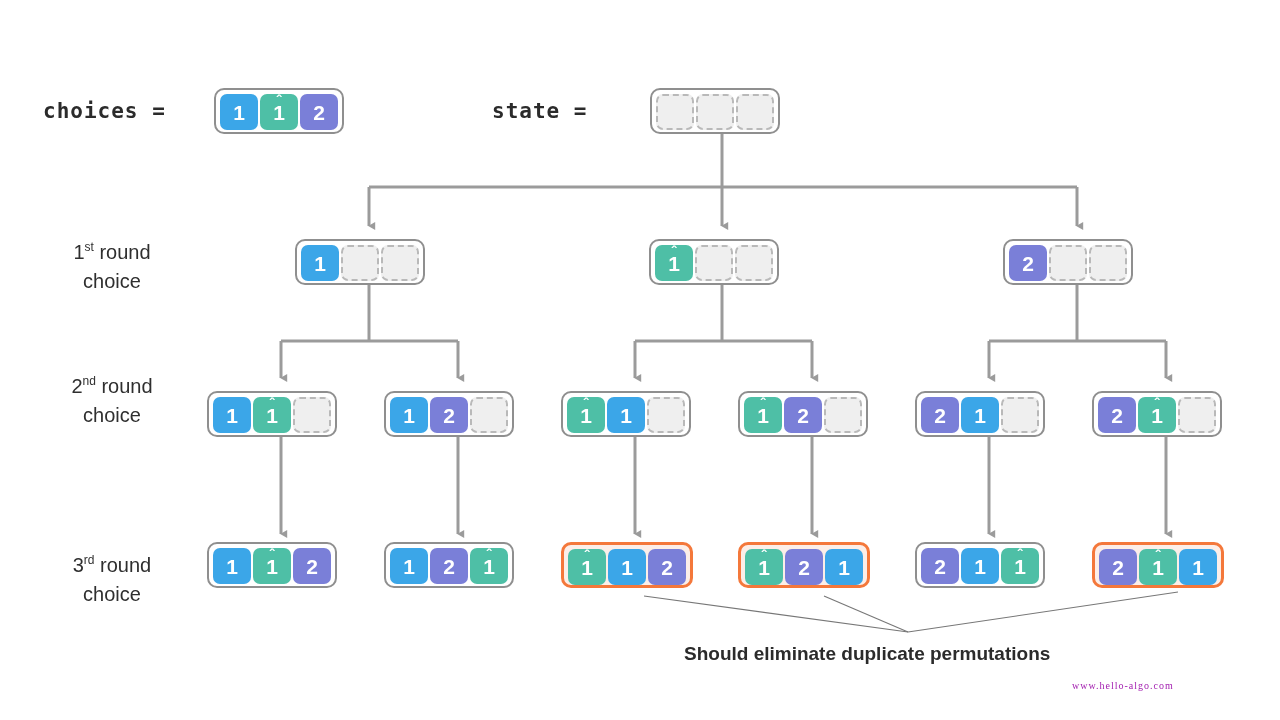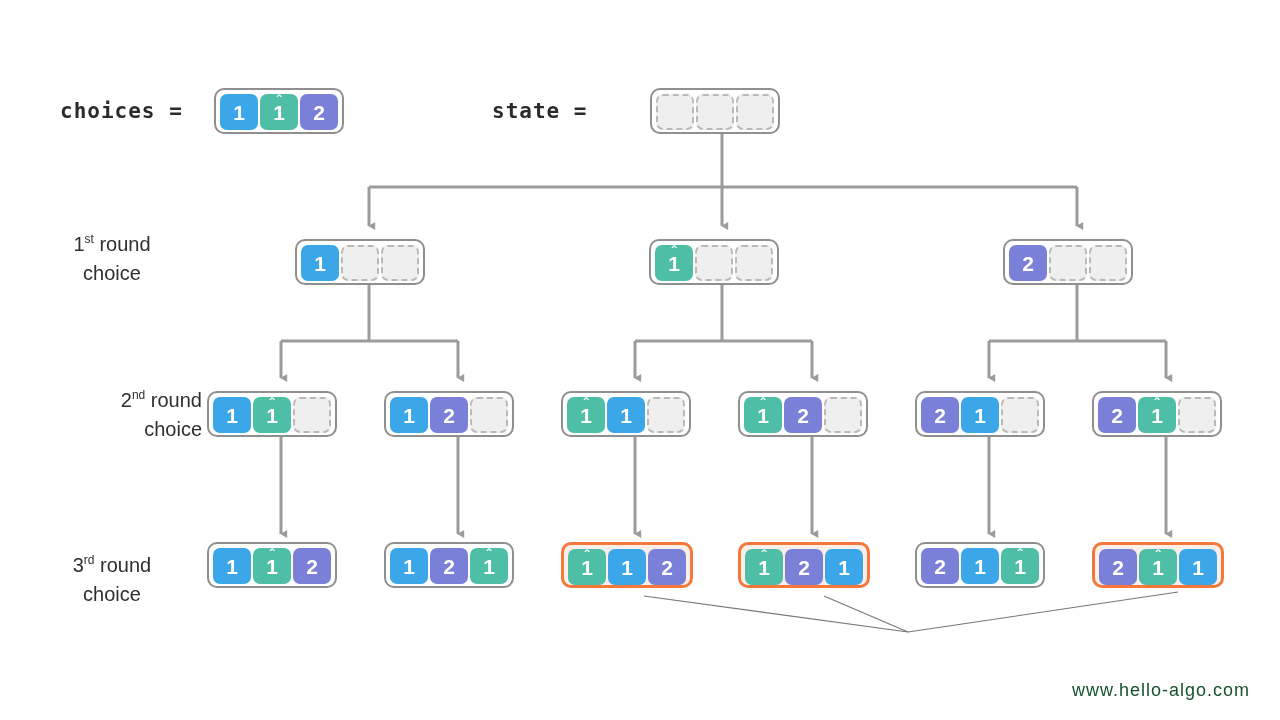--- a/index.html
+++ b/index.html
@@ -91,23 +91,23 @@
   
   .caption{
     position:absolute;
     font-size:19px;
     font-weight:bold;
     color:#2b2b2b;
     white-space:nowrap;
   }
   .watermark{
     position:absolute;
-    font-family:Liberation Sans, sans-serif;
-    font-size:18px;
-    color:#14532d;
+    font-family:Liberation Serif, serif;
+    font-size:10px;
+    color:#a21caf;
     letter-spacing:1px;
     white-space:nowrap;
   }
 </style>
 </head>
 <body>
 
 <div id="stage">
 
   <svg id="wires" viewBox="0 0 1280 720">
@@ -147,45 +147,45 @@
       <path d="M1166,437 L1166,534" marker-end="url(#ah)"></path>
     </g>
 
     <g stroke="#777777" stroke-width="1.1" fill="none">
       <path d="M644,596 L908,632"></path>
       <path d="M824,596 L908,632"></path>
       <path d="M1178,592 L908,632"></path>
     </g>
   </svg>
 
-  <div class="mono-label" style="left:60px;top:99px;">choices =</div>
+  <div class="mono-label" style="left:43px;top:99px;">choices =</div>
   <div class="mono-label" style="left:492px;top:99px;">state =</div>
 
   <div id="choices-node" class="node" style="left:214px;top:88px;">
       <div class="cell blue">
         <span class="glyph">1</span>
       </div>
       <div class="cell green">
         <span class="glyph">1<span class="hat">ˆ</span></span>
       </div>
       <div class="cell purple">
         <span class="glyph">2</span>
       </div>
     </div>
   <div id="state-node" class="node" style="left:650px;top:88px;">
       <div class="cell empty"></div>
       <div class="cell empty"></div>
       <div class="cell empty"></div>
     </div>
 
-  <div class="row-label" style="left:22px;top:230px;">
+  <div class="row-label" style="left:22px;top:238px;">
     <span><span>1</span><sup>st</sup><span> round</span></span><br>
     <span>choice</span>
   </div>
-  <div class="row-label" style="left:22px;top:386px;text-align:right;">
+  <div class="row-label" style="left:22px;top:372px;">
     <span><span>2</span><sup>nd</sup><span> round</span></span><br>
     <span>choice</span>
   </div>
   <div class="row-label" style="left:22px;top:536px;margin-top:15px;">
     <span><span>3</span><sup>rd</sup><span> round</span></span><br>
     <span>choice</span>
   </div>
 
   <div id="row-1">
       <div class="node" style="left: 295px; top: 239px;">
@@ -328,15 +328,16 @@
         </div>
         <div class="cell green">
           <span class="glyph">1<span class="hat">ˆ</span></span>
         </div>
         <div class="cell blue">
           <span class="glyph">1</span>
         </div>
       </div>
     </div>
 
+  <div class="caption" style="left:684px;top:643px;">Should eliminate duplicate permutations</div>
   <div class="watermark" style="left:1072px;top:680px;">www.hello-algo.com</div>
 
 </div>
 
 </body></html>

